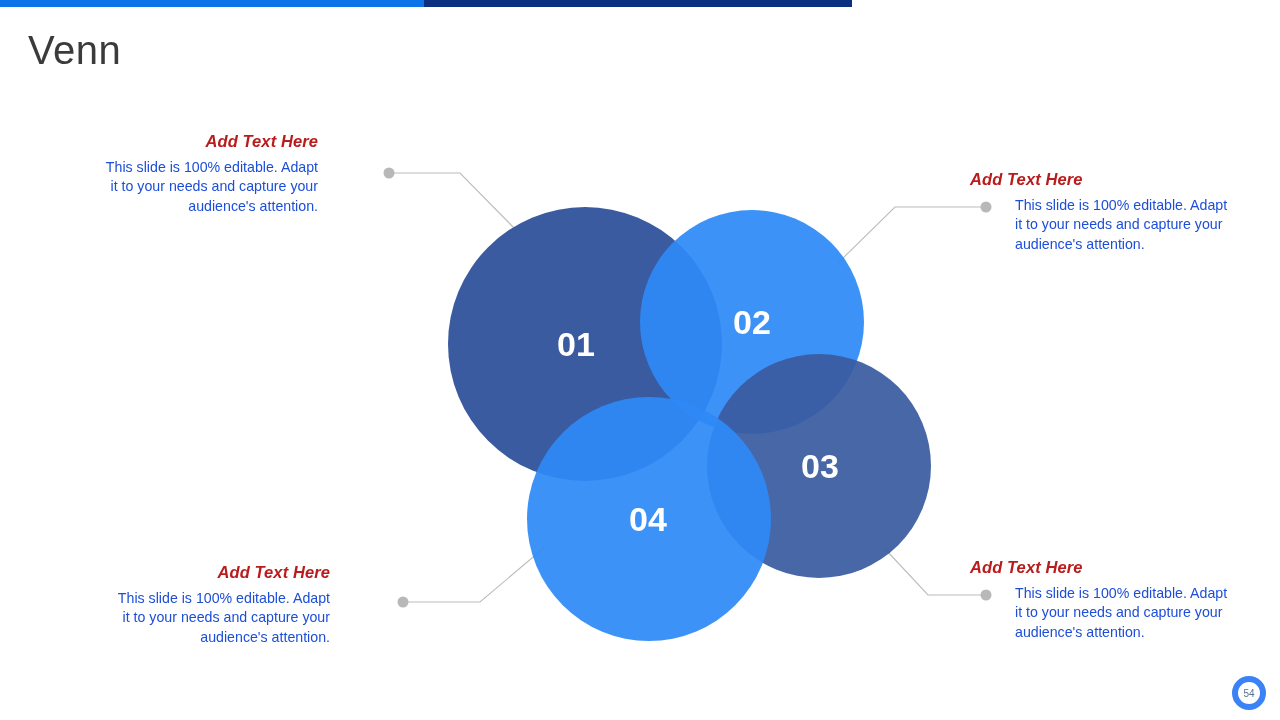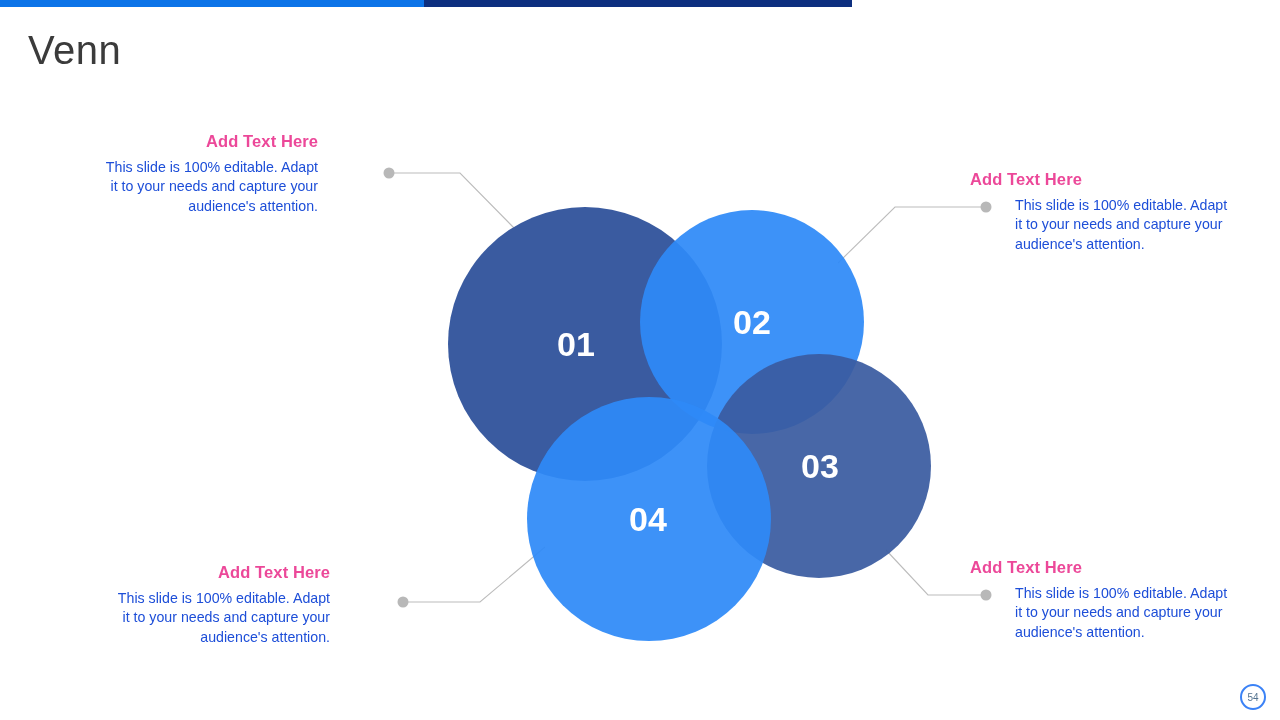--- a/index.html
+++ b/index.html
@@ -45,24 +45,25 @@
   }
 
   
   .callout {
     position: absolute;
     width: 258px;
   }
   .callout .c-head {
     font-size: 16.5px;
     font-weight: bold;
-    color: #ec4899;
+    color: #b91c1c;
     letter-spacing: 0.1px;
     margin-bottom: 6px;
     line-height: 1.2;
+    font-style: italic;
   }
   .callout .c-body {
     font-size: 14.2px;
     color: #1d4ed8;
     line-height: 1.38;
     margin-left: 45px;
   }
   .callout.right-side {
     text-align: left;
   }
@@ -85,21 +86,21 @@
     margin-left: 48px;
   }
 
   
   .page-badge {
     position: absolute;
     right: 14px;
     bottom: 10px;
     width: 22px;
     height: 22px;
-    border: 2px solid #3b82f6;
+    border: 6px solid #3b82f6;
     border-radius: 50%;
     color: #54738f;
     font-size: 10px;
     display: flex;
     align-items: center;
     justify-content: center;
   }
 </style>
 </head>
 <body>

